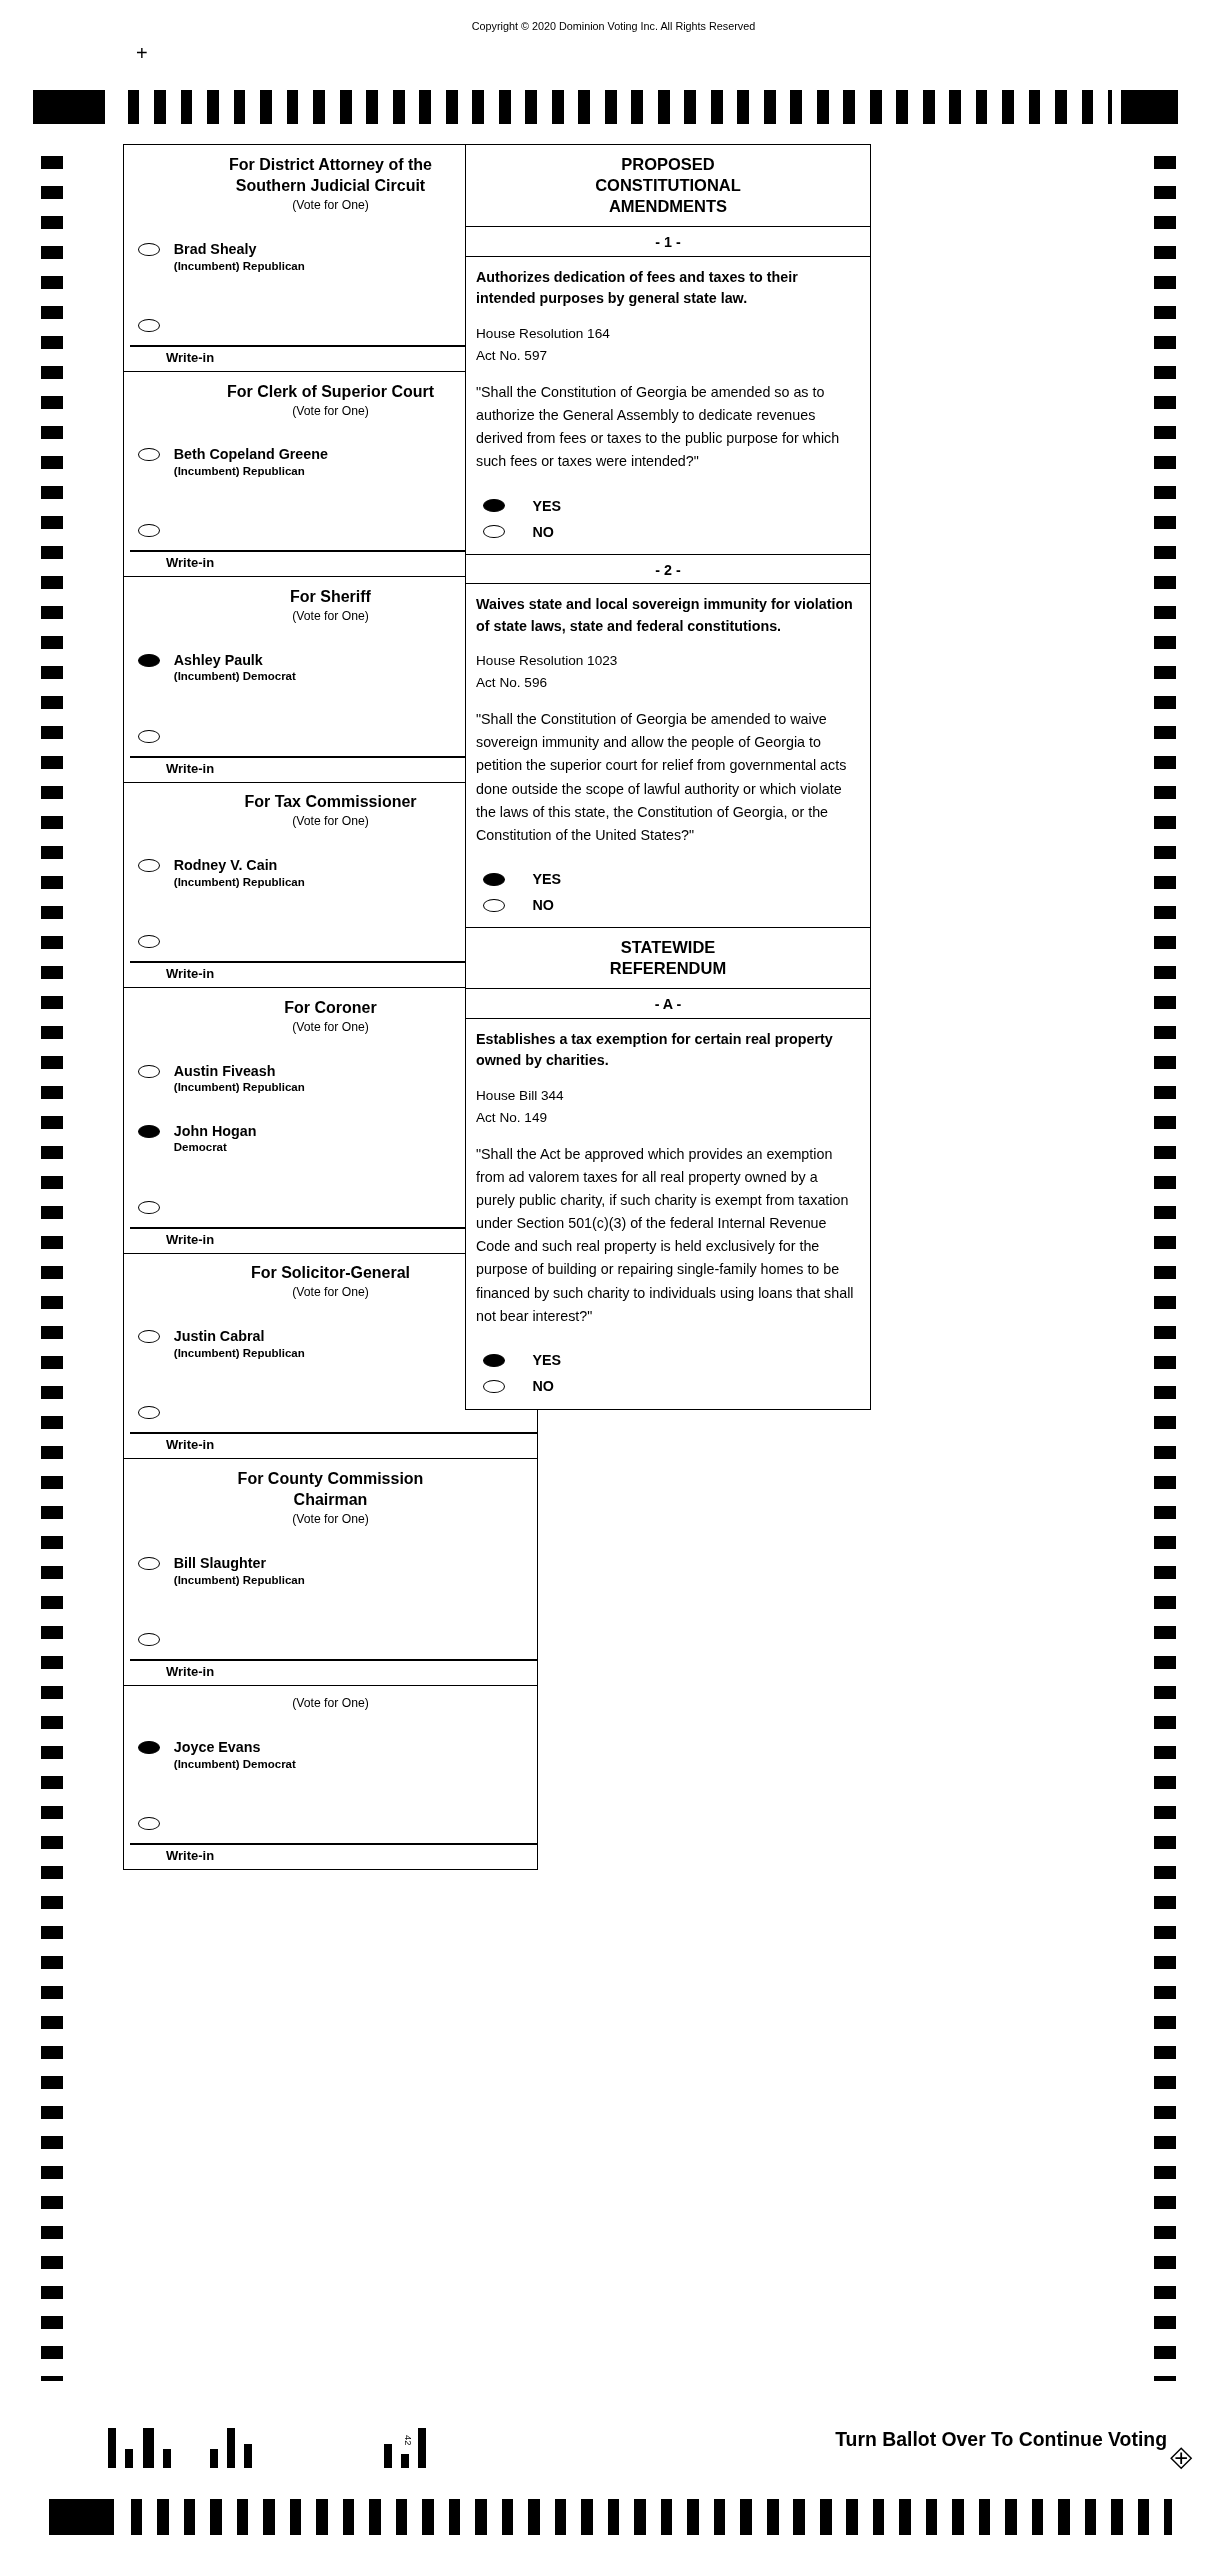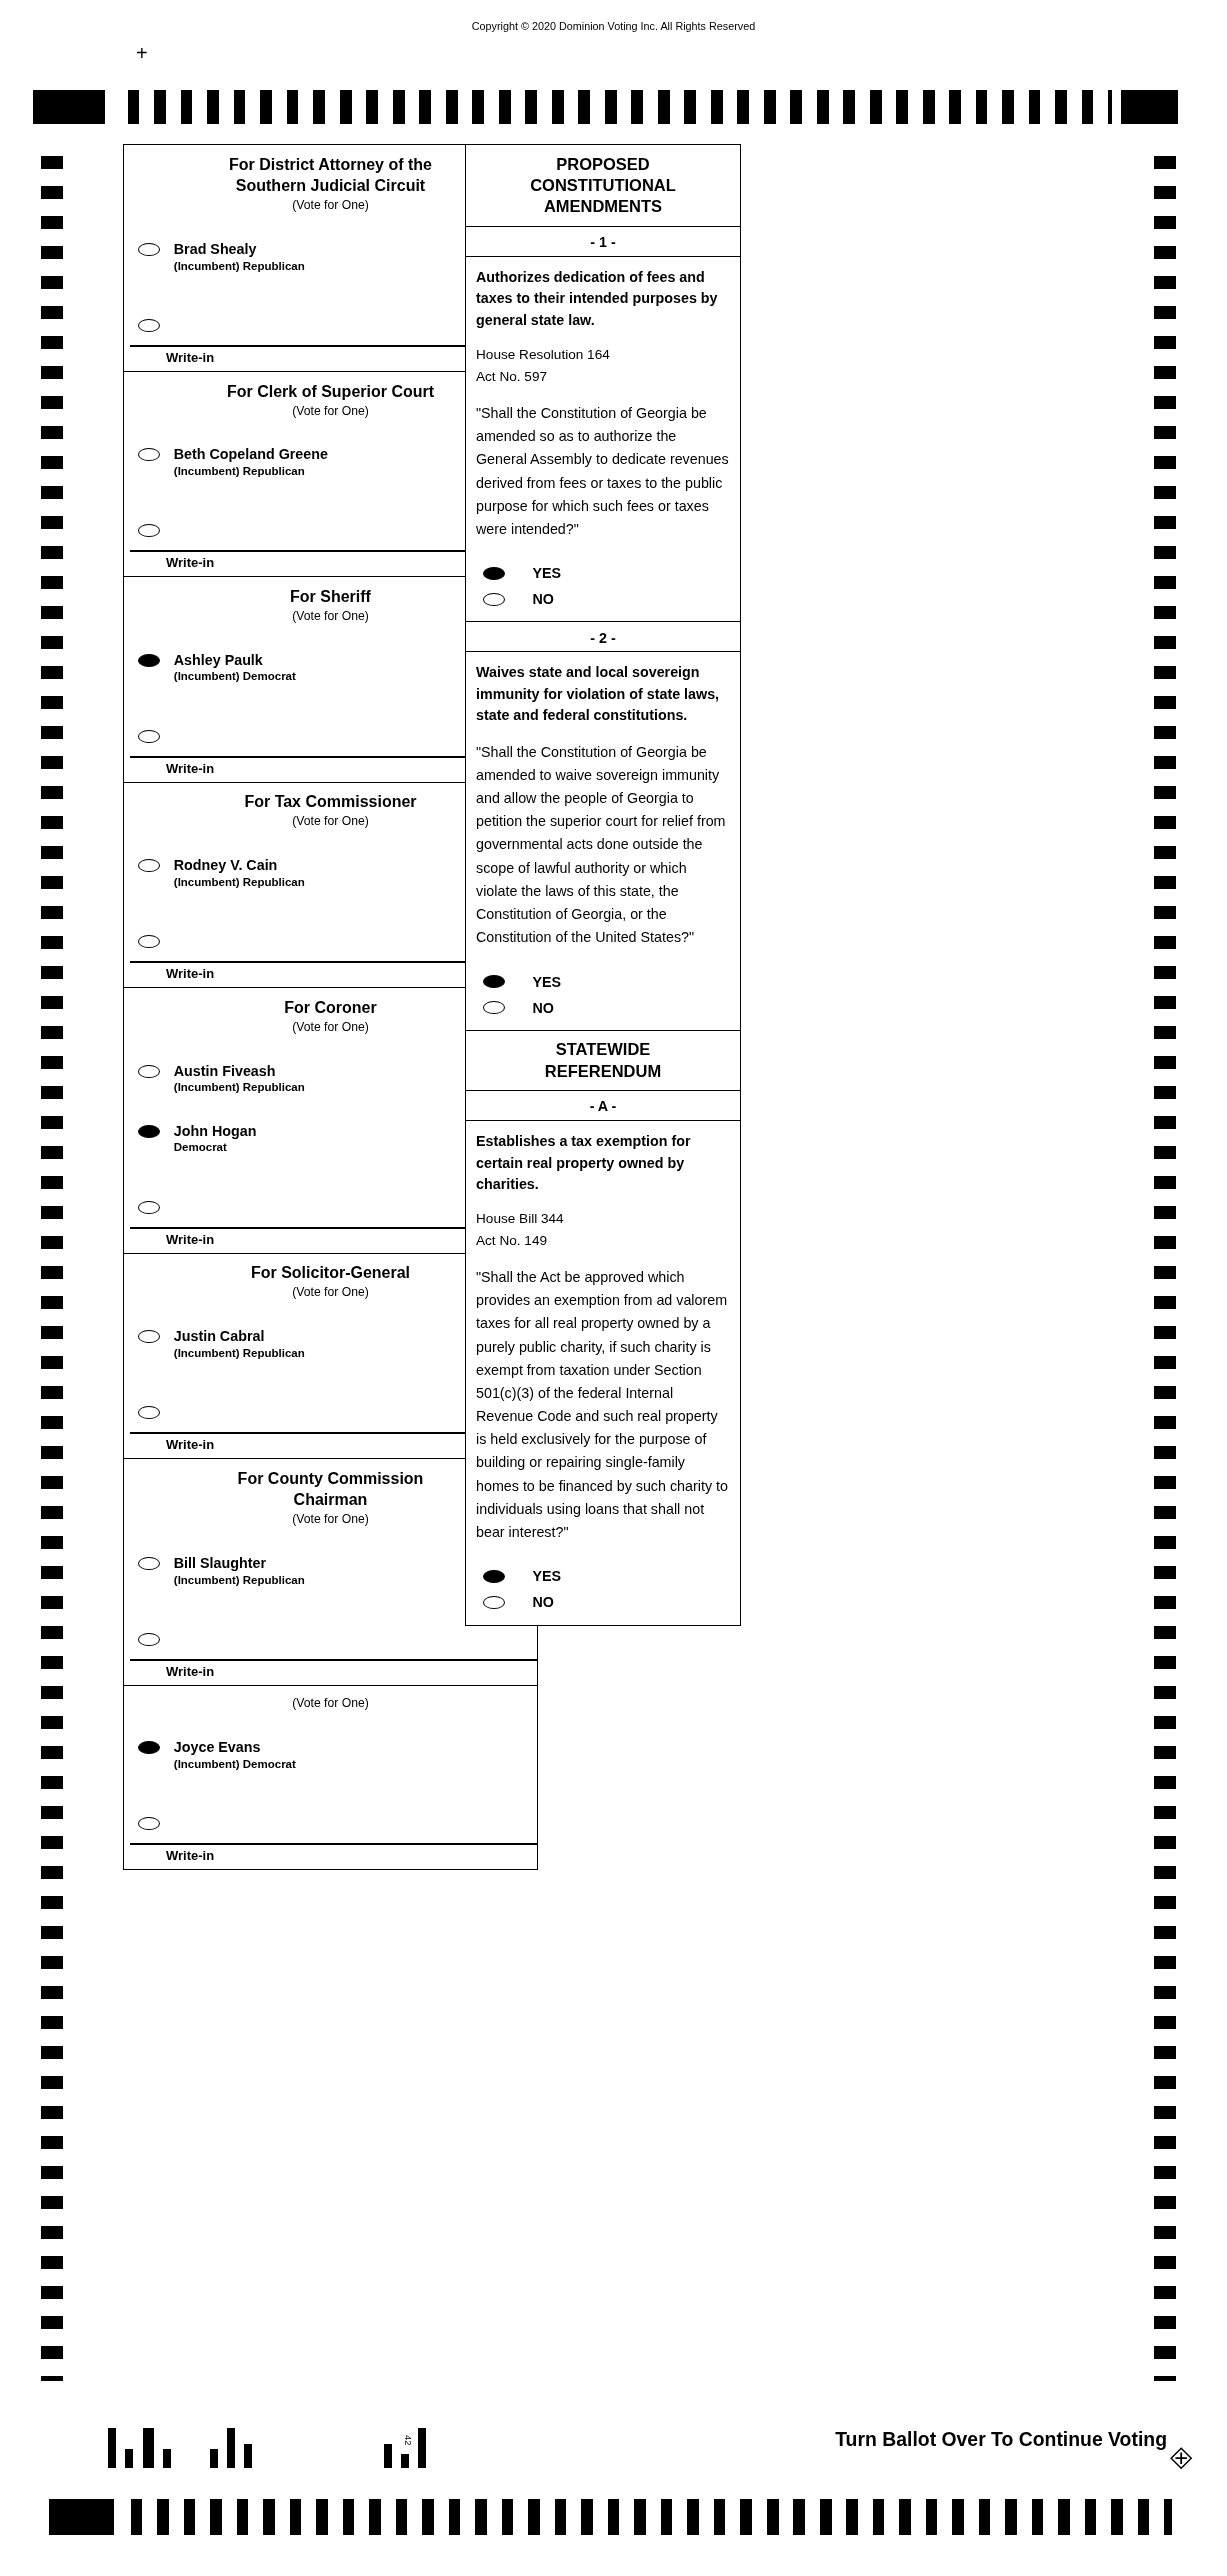--- a/index.html
+++ b/index.html
@@ -28,21 +28,21 @@
   .tm-right-col{left:1154px;top:156px;width:21.5px;height:2225px;background:repeating-linear-gradient(to bottom,#000 0 13px,transparent 13px 30px);}
   .tm-bottom-left{left:49px;top:2499px;width:65px;height:36px;}
   .tm-bottom-bars{left:131px;top:2499px;width:1041px;height:36px;background:repeating-linear-gradient(to right,#000 0 11.5px,transparent 11.5px 26.5px);}
 
   
   .barcode{position:absolute;left:108px;top:2426px;height:42px;display:flex;align-items:flex-end;gap:9.3px;}
   .barcode i{display:block;width:8px;background:#000;}
 
   
   .col-left{position:absolute;left:123px;top:144px;width:415px;}
-  .col-right{position:absolute;left:465px;top:144px;width:276px;}
+  .col-right{position:absolute;left:465px;top:144px;width:406px;}
   .box{border:1.4px solid #000;background:#fff;box-sizing:border-box;}
   .box + .box{margin-top:-1.4px;}
 
   
   .c-head{padding:8.6px 5.7px 0;text-align:center;}
   .c-title{margin:0;font-size:16px;font-weight:700;line-height:1.35;}
   .c-inst{font-size:12.2px;line-height:1.3;margin-top:1.4px;}
   .cand{display:flex;gap:14px;align-items:flex-start;padding-left:14.3px;margin-top:26px;}
   .cand .oval{margin-top:2.9px;flex:none;}
   .cand-name{font-size:14.3px;font-weight:700;line-height:1.3;}
@@ -267,20 +267,24 @@
     </div>
     <div class="m-choice">
       <span class="oval"></span>
       <span class="m-choice-label">NO</span>
     </div>
   </section>
 
   <section class="box measure">
     <div class="m-number">- 2 -</div>
     <div class="m-summary">Waives state and local sovereign immunity for violation of state laws, state and federal constitutions.</div>
+    <div class="m-ref">
+      <div>House Resolution 1023</div>
+      <div>Act No. 596</div>
+    </div>
     <div class="m-question">"Shall the Constitution of Georgia be amended to waive sovereign immunity and allow the people of Georgia to petition the superior court for relief from governmental acts done outside the scope of lawful authority or which violate the laws of this state, the Constitution of Georgia, or the Constitution of the United States?"</div>
     <div class="m-choice">
       <span class="oval filled"></span>
       <span class="m-choice-label">YES</span>
     </div>
     <div class="m-choice">
       <span class="oval"></span>
       <span class="m-choice-label">NO</span>
     </div>
   </section>

